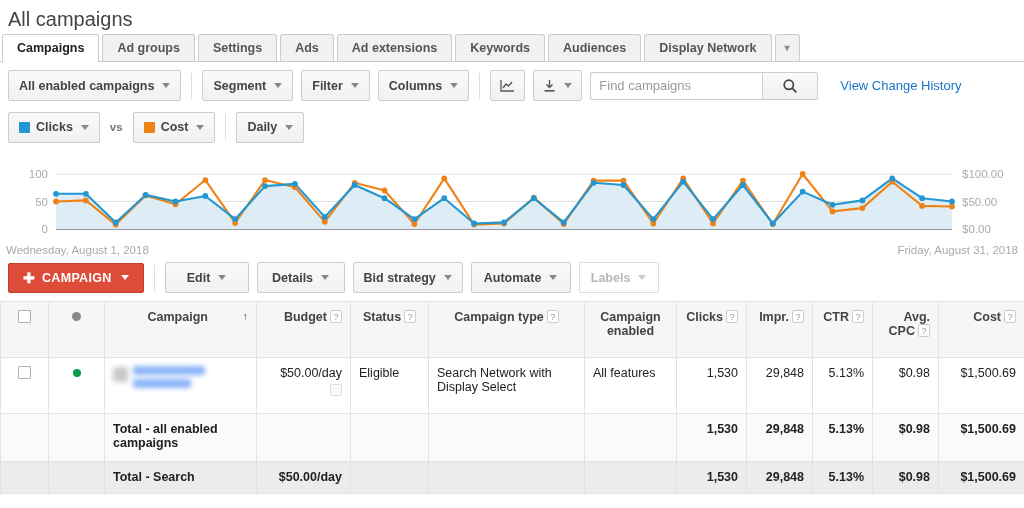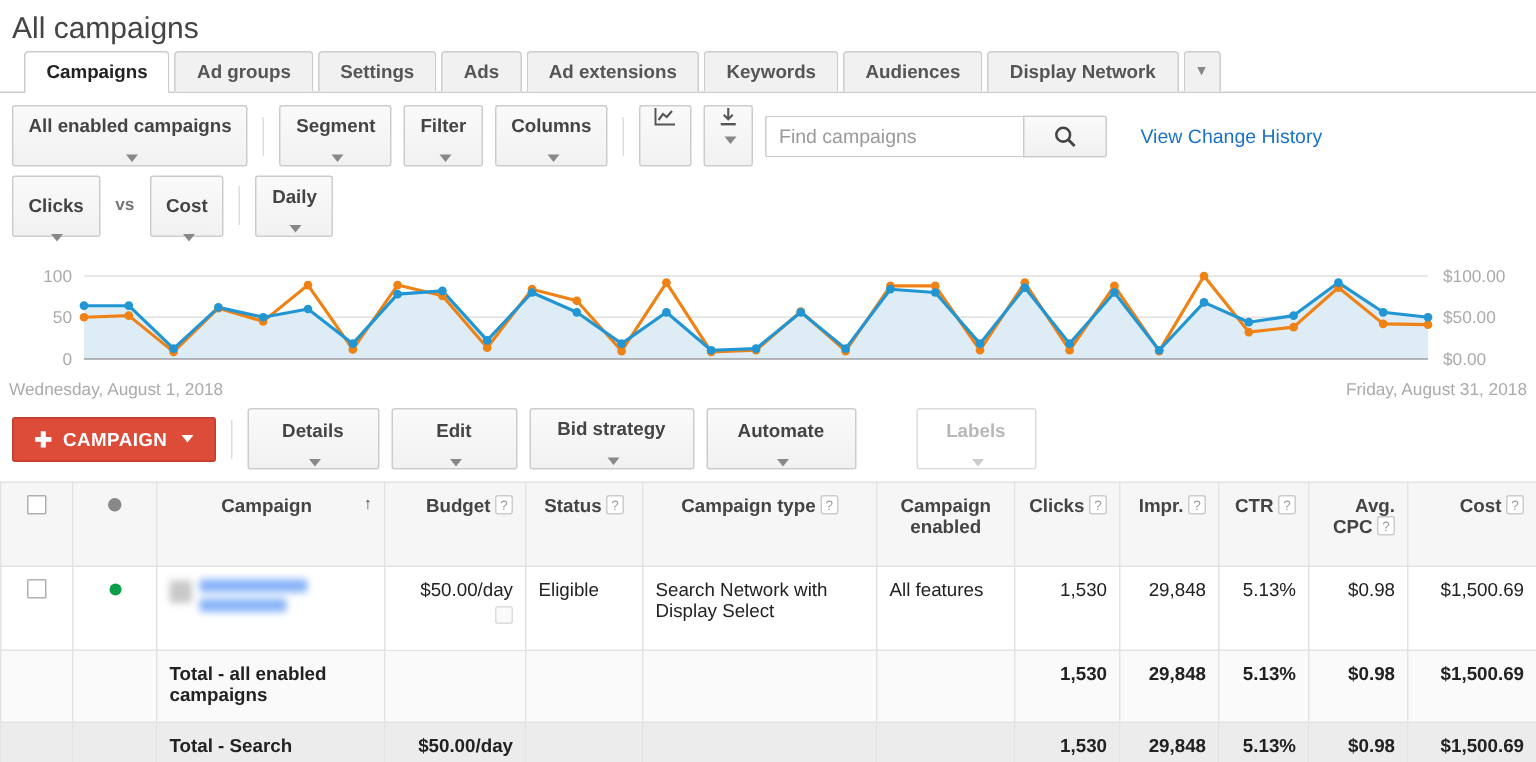--- a/index.html
+++ b/index.html
@@ -19,21 +19,21 @@
     color: #444;
     padding: 4px 0 0 8px;
     height: 34px;
     line-height: 30px;
   }
 
   
   .tabstrip {
     position: relative;
     height: 28px;
-    padding-left: 16px;
+    padding-left: 2px;
     border-bottom: 1px solid #ccc;
     display: flex;
     align-items: flex-end;
     background: #fff;
   }
   .tab {
     height: 27px;
     line-height: 26px;
     padding: 0 14px;
     margin-right: 3px;
@@ -59,37 +59,36 @@
   .tab.caret { padding: 0 9px; font-size: 10px; color: #888; }
 
   
   .toolbar {
     display: flex;
     align-items: center;
     padding: 8px 0 8px 8px;
     gap: 8px;
   }
   .btn {
-    height: 41px;
+    height: 31px;
     line-height: 26px;
     padding: 0 10px;
     background: linear-gradient(#fafafa,#f1f1f1);
     border: 1px solid #ccc;
     border-radius: 2px;
     font-size: 12.5px;
     font-weight: bold;
     color: #444;
     cursor: pointer;
     display: inline-flex;
     align-items: center;
     gap: 6px;
     white-space: nowrap;
-    flex-direction: column;
-  }
-  .btn.disabled { color: #b8b8b8; background: #fff; border-color: #ddd; cursor: default; margin-left: 32px; }
+  }
+  .btn.disabled { color: #b8b8b8; background: #fff; border-color: #ddd; cursor: default; }
   .btn.icon-only { padding: 0 9px; }
   .caret-dn {
     display: inline-block;
     width: 0; height: 0;
     border-left: 4px solid transparent;
     border-right: 4px solid transparent;
     border-top: 5px solid #888;
     margin-left: 2px;
   }
   .divider-v { width: 1px; height: 26px; background: #ddd; margin: 0 2px; }
@@ -378,26 +377,26 @@
   <span class="axis-label axis-right-date">Friday, August 31, 2018</span>
 </div>
 
 <div class="actionbar">
   <div class="btn-campaign">
     <span class="plus">✚</span>
     <span>CAMPAIGN</span>
     <i class="caret-dn"></i>
   </div>
   <div class="divider-v"></div>
+  <div class="btn" style="width:84px;justify-content:center">
+    <span>Edit</span>
+    <i class="caret-dn"></i>
+  </div>
   <div class="btn" style="width:88px;justify-content:center">
     <span>Details</span>
-    <i class="caret-dn"></i>
-  </div>
-  <div class="btn" style="width:84px;justify-content:center">
-    <span>Edit</span>
     <i class="caret-dn"></i>
   </div>
   <div class="btn" style="width:110px;justify-content:flex-start">
     <span>Bid strategy</span>
     <i class="caret-dn"></i>
   </div>
   <div class="btn" style="width:100px;justify-content:center">
     <span>Automate</span>
     <i class="caret-dn"></i>
   </div>

